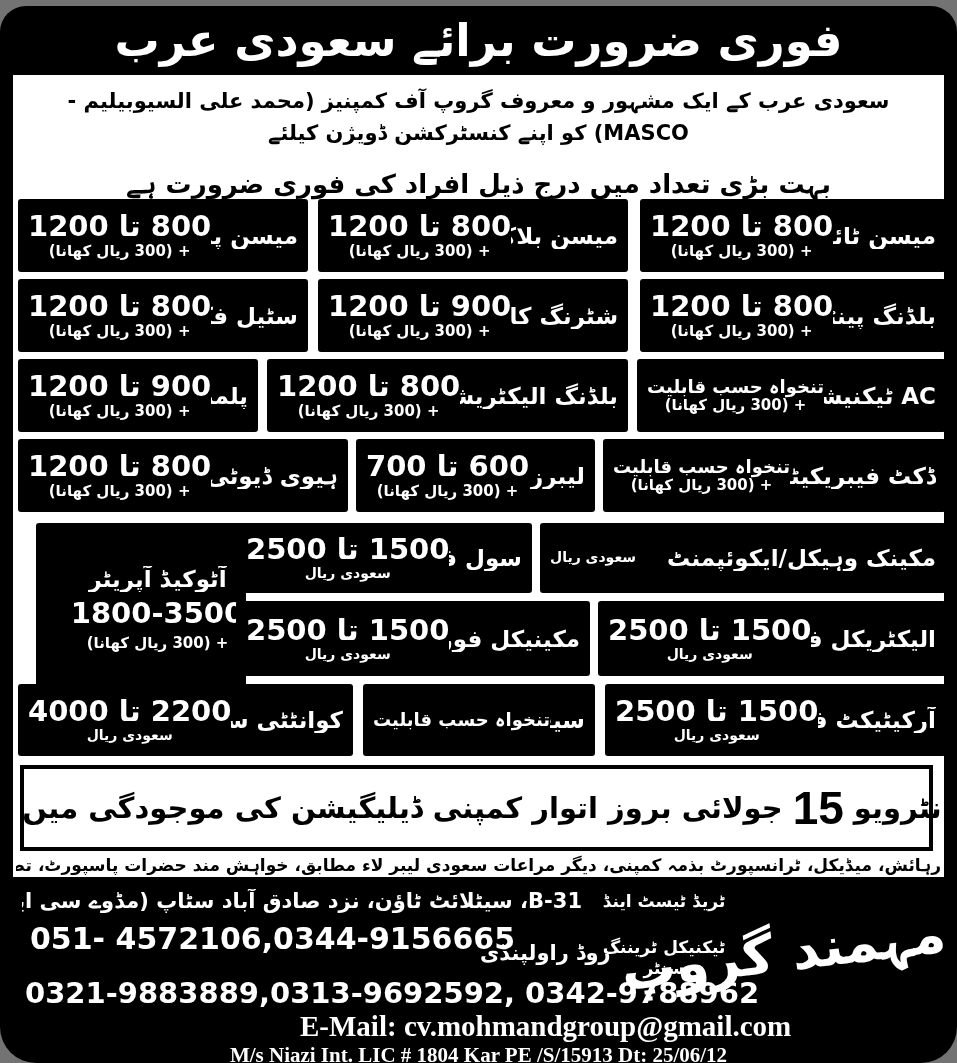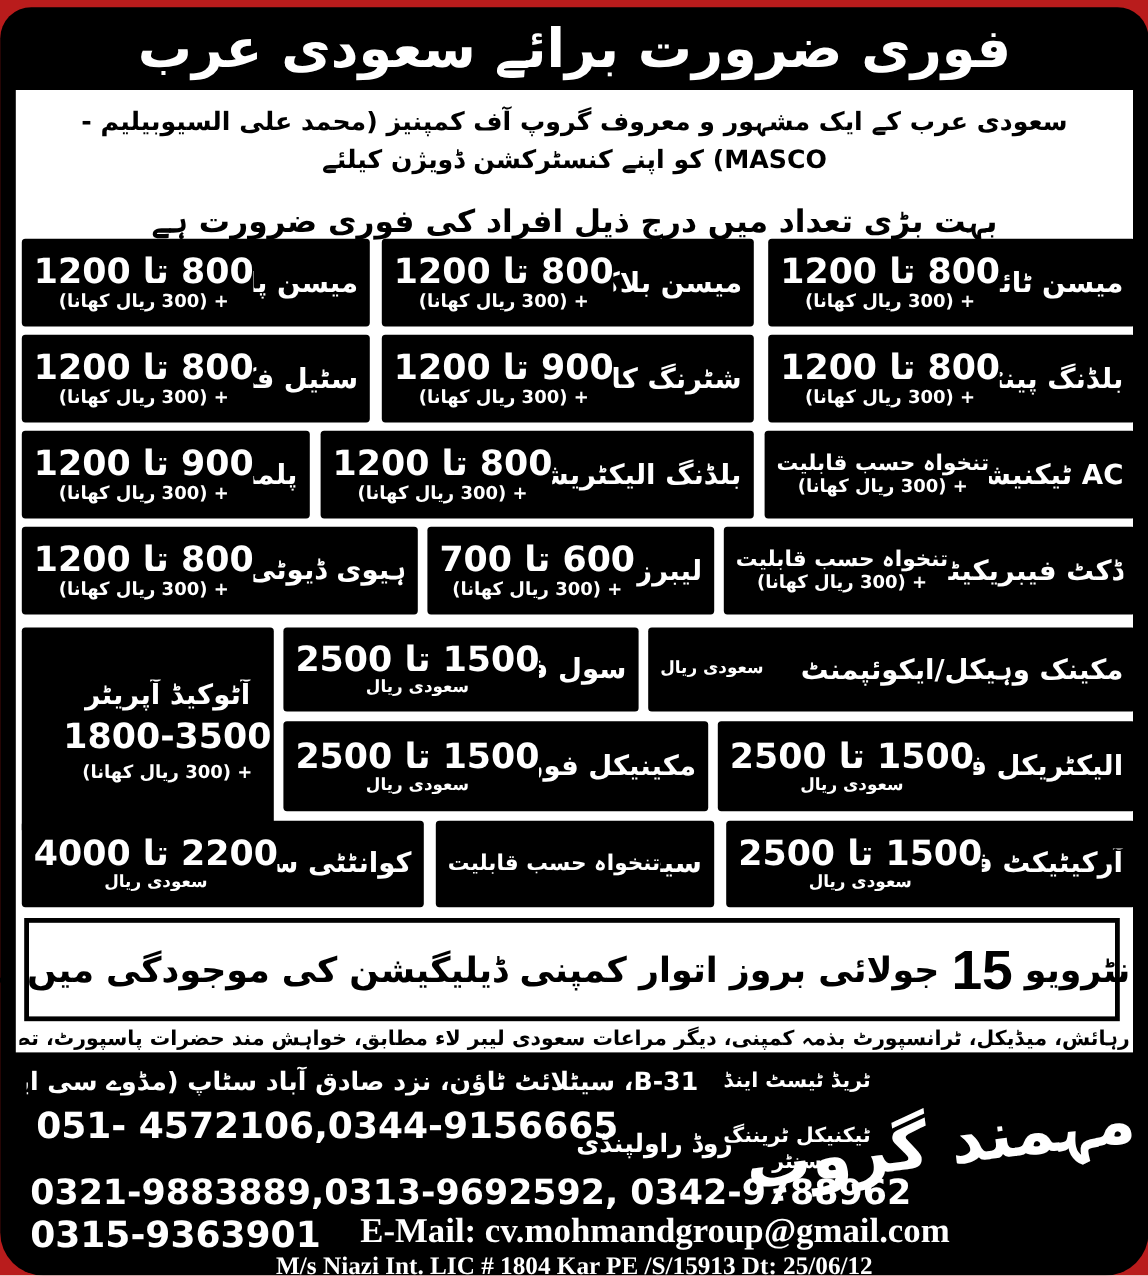--- a/index.html
+++ b/index.html
@@ -1,16 +1,16 @@
 <!DOCTYPE html>
 <html lang="ur"><head>
 <meta charset="utf-8">
 <style>
   html,body{margin:0;padding:0;background:#ffffff;}
-  .ad{position:relative;width:957px;height:1063px;background:#b91c1c;overflow:hidden;
+  .ad{position:relative;width:957px;height:1063px;background:#737373;overflow:hidden;
       font-family:"DejaVu Sans","Liberation Sans",sans-serif;direction:rtl;}
   .frame{position:absolute;left:0;top:6px;width:957px;height:1057px;background:#000000;
          border-radius:26px 26px 36px 36px;}
   .main-title{position:absolute;left:0;right:0;top:8px;height:66px;color:#ffffff;
               text-align:center;font-size:45px;font-weight:bold;line-height:66px;white-space:nowrap;}
   .paper{position:absolute;left:13px;top:75px;width:931px;height:802px;background:#ffffff;}
   .intro{position:absolute;left:28px;top:86px;width:901px;text-align:center;color:#000;}
   .intro-l1{font-size:21px;font-weight:bold;line-height:1.5;}
   .intro-l2{font-size:26px;font-weight:bold;margin-top:20px;}
 
@@ -34,21 +34,21 @@
   .p5{left:18px; top:279px;width:290px;height:73px;}
   .p6{left:637px;top:359px;width:309px;height:73px;}
   .p7{left:267px;top:359px;width:361px;height:73px;}
   .p8{left:18px; top:359px;width:240px;height:73px;}
   .p9{left:603px;top:439px;width:343px;height:73px;}
   .p10{left:356px;top:439px;width:239px;height:73px;}
   .p11{left:18px; top:439px;width:330px;height:73px;}
   
   .p12{left:540px;top:523px;width:406px;height:70px;}
   .p13{left:236px;top:523px;width:296px;height:70px;}
-  .p14{left:18px; top:523px;width:210px;height:171px;padding-left:43px;}
+  .p14{left:36px; top:523px;width:210px;height:171px;padding-left:43px;}
   .p15{left:598px;top:601px;width:348px;height:75px;}
   .p16{left:236px;top:601px;width:354px;height:75px;}
   
   .p17{left:605px;top:684px;width:341px;height:72px;}
   .p18{left:363px;top:684px;width:232px;height:72px;}
   .p19{left:18px; top:684px;width:335px;height:72px;}
 
   .interview{position:absolute;left:20px;top:765px;width:913px;height:86px;background:#fff;
              border:4px solid #000;box-sizing:border-box;display:flex;align-items:center;
              justify-content:center;gap:10px;color:#000;}
@@ -239,17 +239,16 @@
   <div class="footer">
     <div class="brand">مہمند گروپ</div>
     <div class="org">
       <div class="o1">ٹریڈ ٹیسٹ اینڈ</div>
       <div class="o2">ٹیکنیکل ٹریننگ سنٹر</div>
     </div>
     <div class="addr1">B-31، سیٹلائٹ ٹاؤن، نزد صادق آباد سٹاپ (مڈوے سی این جی کے پیچھے) مری</div>
     <div class="addr2">روڈ راولپنڈی</div>
     <div class="phone1">051- 4572106,0344-9156665</div>
     <div class="phone2">0321-9883889,0313-9692592, 0342-9788962</div>
-    <div class="phone3">0315-9363901</div>
     <div class="email">E-Mail: cv.mohmandgroup@gmail.com</div>
     <div class="license">M/s Niazi Int. LIC # 1804 Kar PE /S/15913 Dt: 25/06/12</div>
   </div>
 </div>
 
 </body></html>

